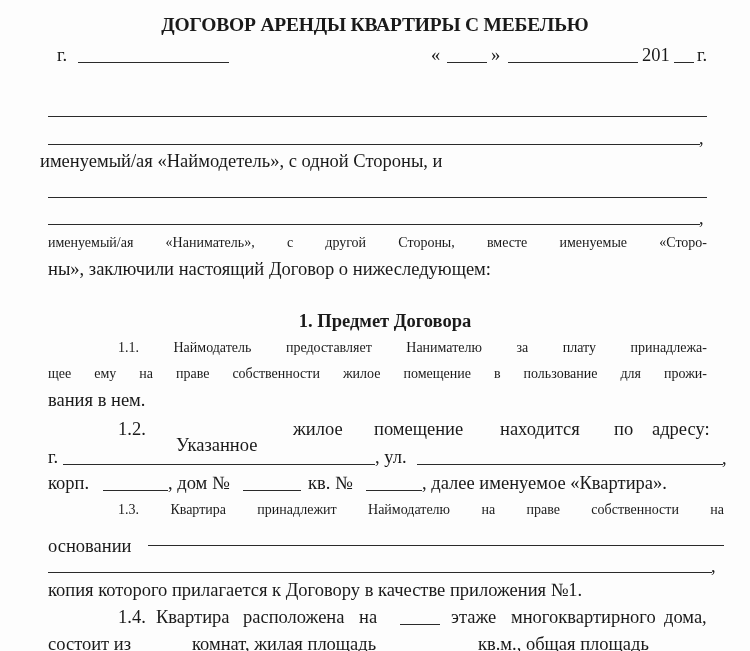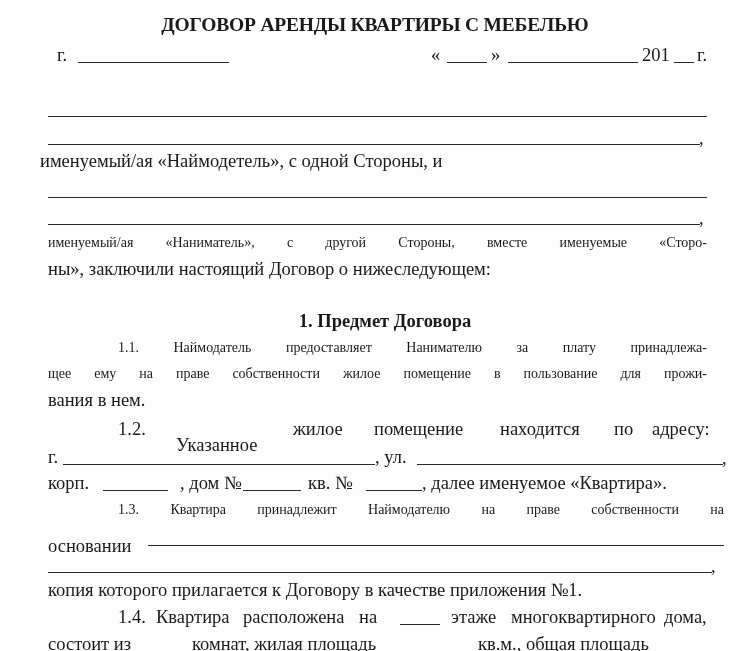--- a/index.html
+++ b/index.html
@@ -66,21 +66,21 @@
   </div>
 
   <span class="abs" style="left:48px; top:446px;">г.</span>
   <span class="rule" style="left:63px; width:312px; top:464px;"></span>
   <span class="abs" style="left:375px; top:446px;">, ул.</span>
   <span class="rule" style="left:417px; width:306px; top:464px;"></span>
   <span class="comma" style="left:722px; top:448px;">,</span>
 
   <span class="abs" style="left:48px; top:472px;">корп.</span>
   <span class="rule" style="left:103px; width:65px; top:490px;"></span>
-  <span class="abs" style="left:168px; top:472px;margin-left:12px;">, дом №</span>
+  <span class="abs" style="left:168px; top:472px;">, дом №</span>
   <span class="rule" style="left:243px; width:58px; top:490px;"></span>
   <span class="abs" style="left:308px; top:472px;">кв. №</span>
   <span class="rule" style="left:366px; width:56px; top:490px;"></span>
   <span class="abs" style="left:422px; top:472px;">,  далее именуемое «Квартира».</span>
 
   <span class="justify" style="left:118px; width:606px; top:499px;">1.3. Квартира принадлежит Наймодателю на праве собственности на</span>
   <span class="abs" style="left:48px; top:527px;margin-top:8px;">основании</span>
   <span class="rule" style="left:148px; width:576px; top:545px;"></span>
   <span class="rule" style="left:48px; width:664px; top:572px;"></span>
   <span class="comma" style="left:711px; top:556px;">,</span>

